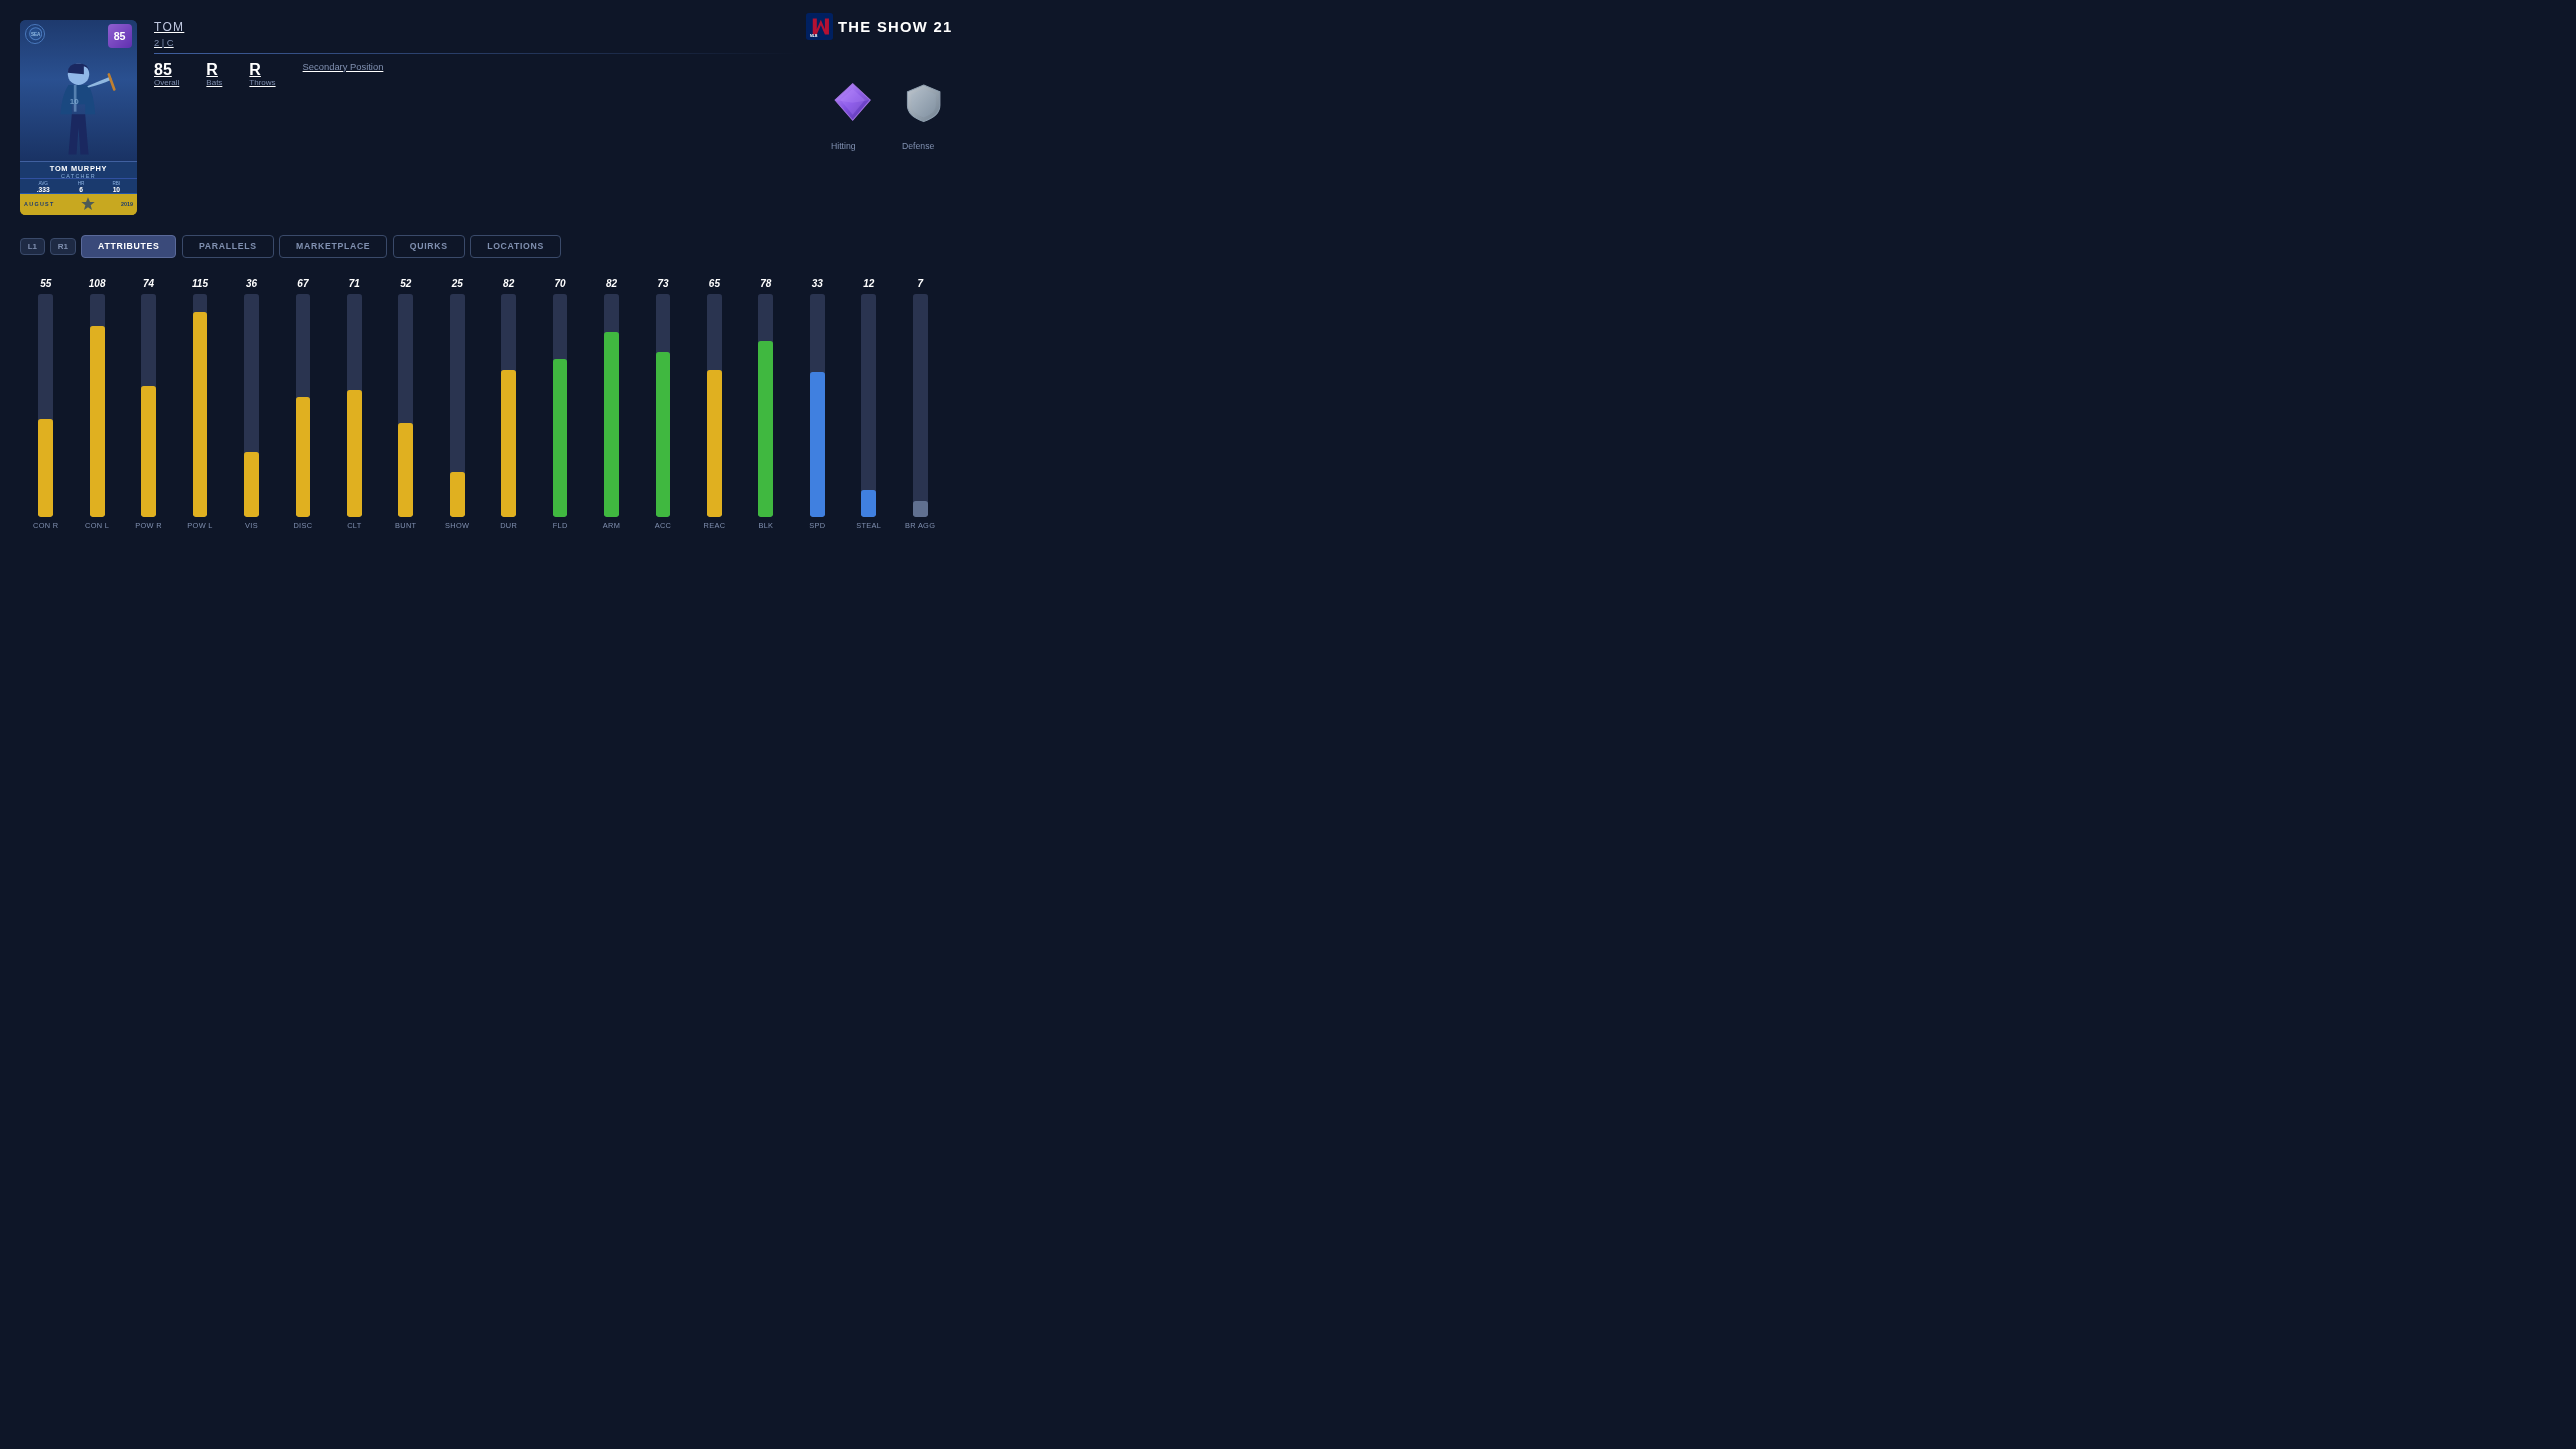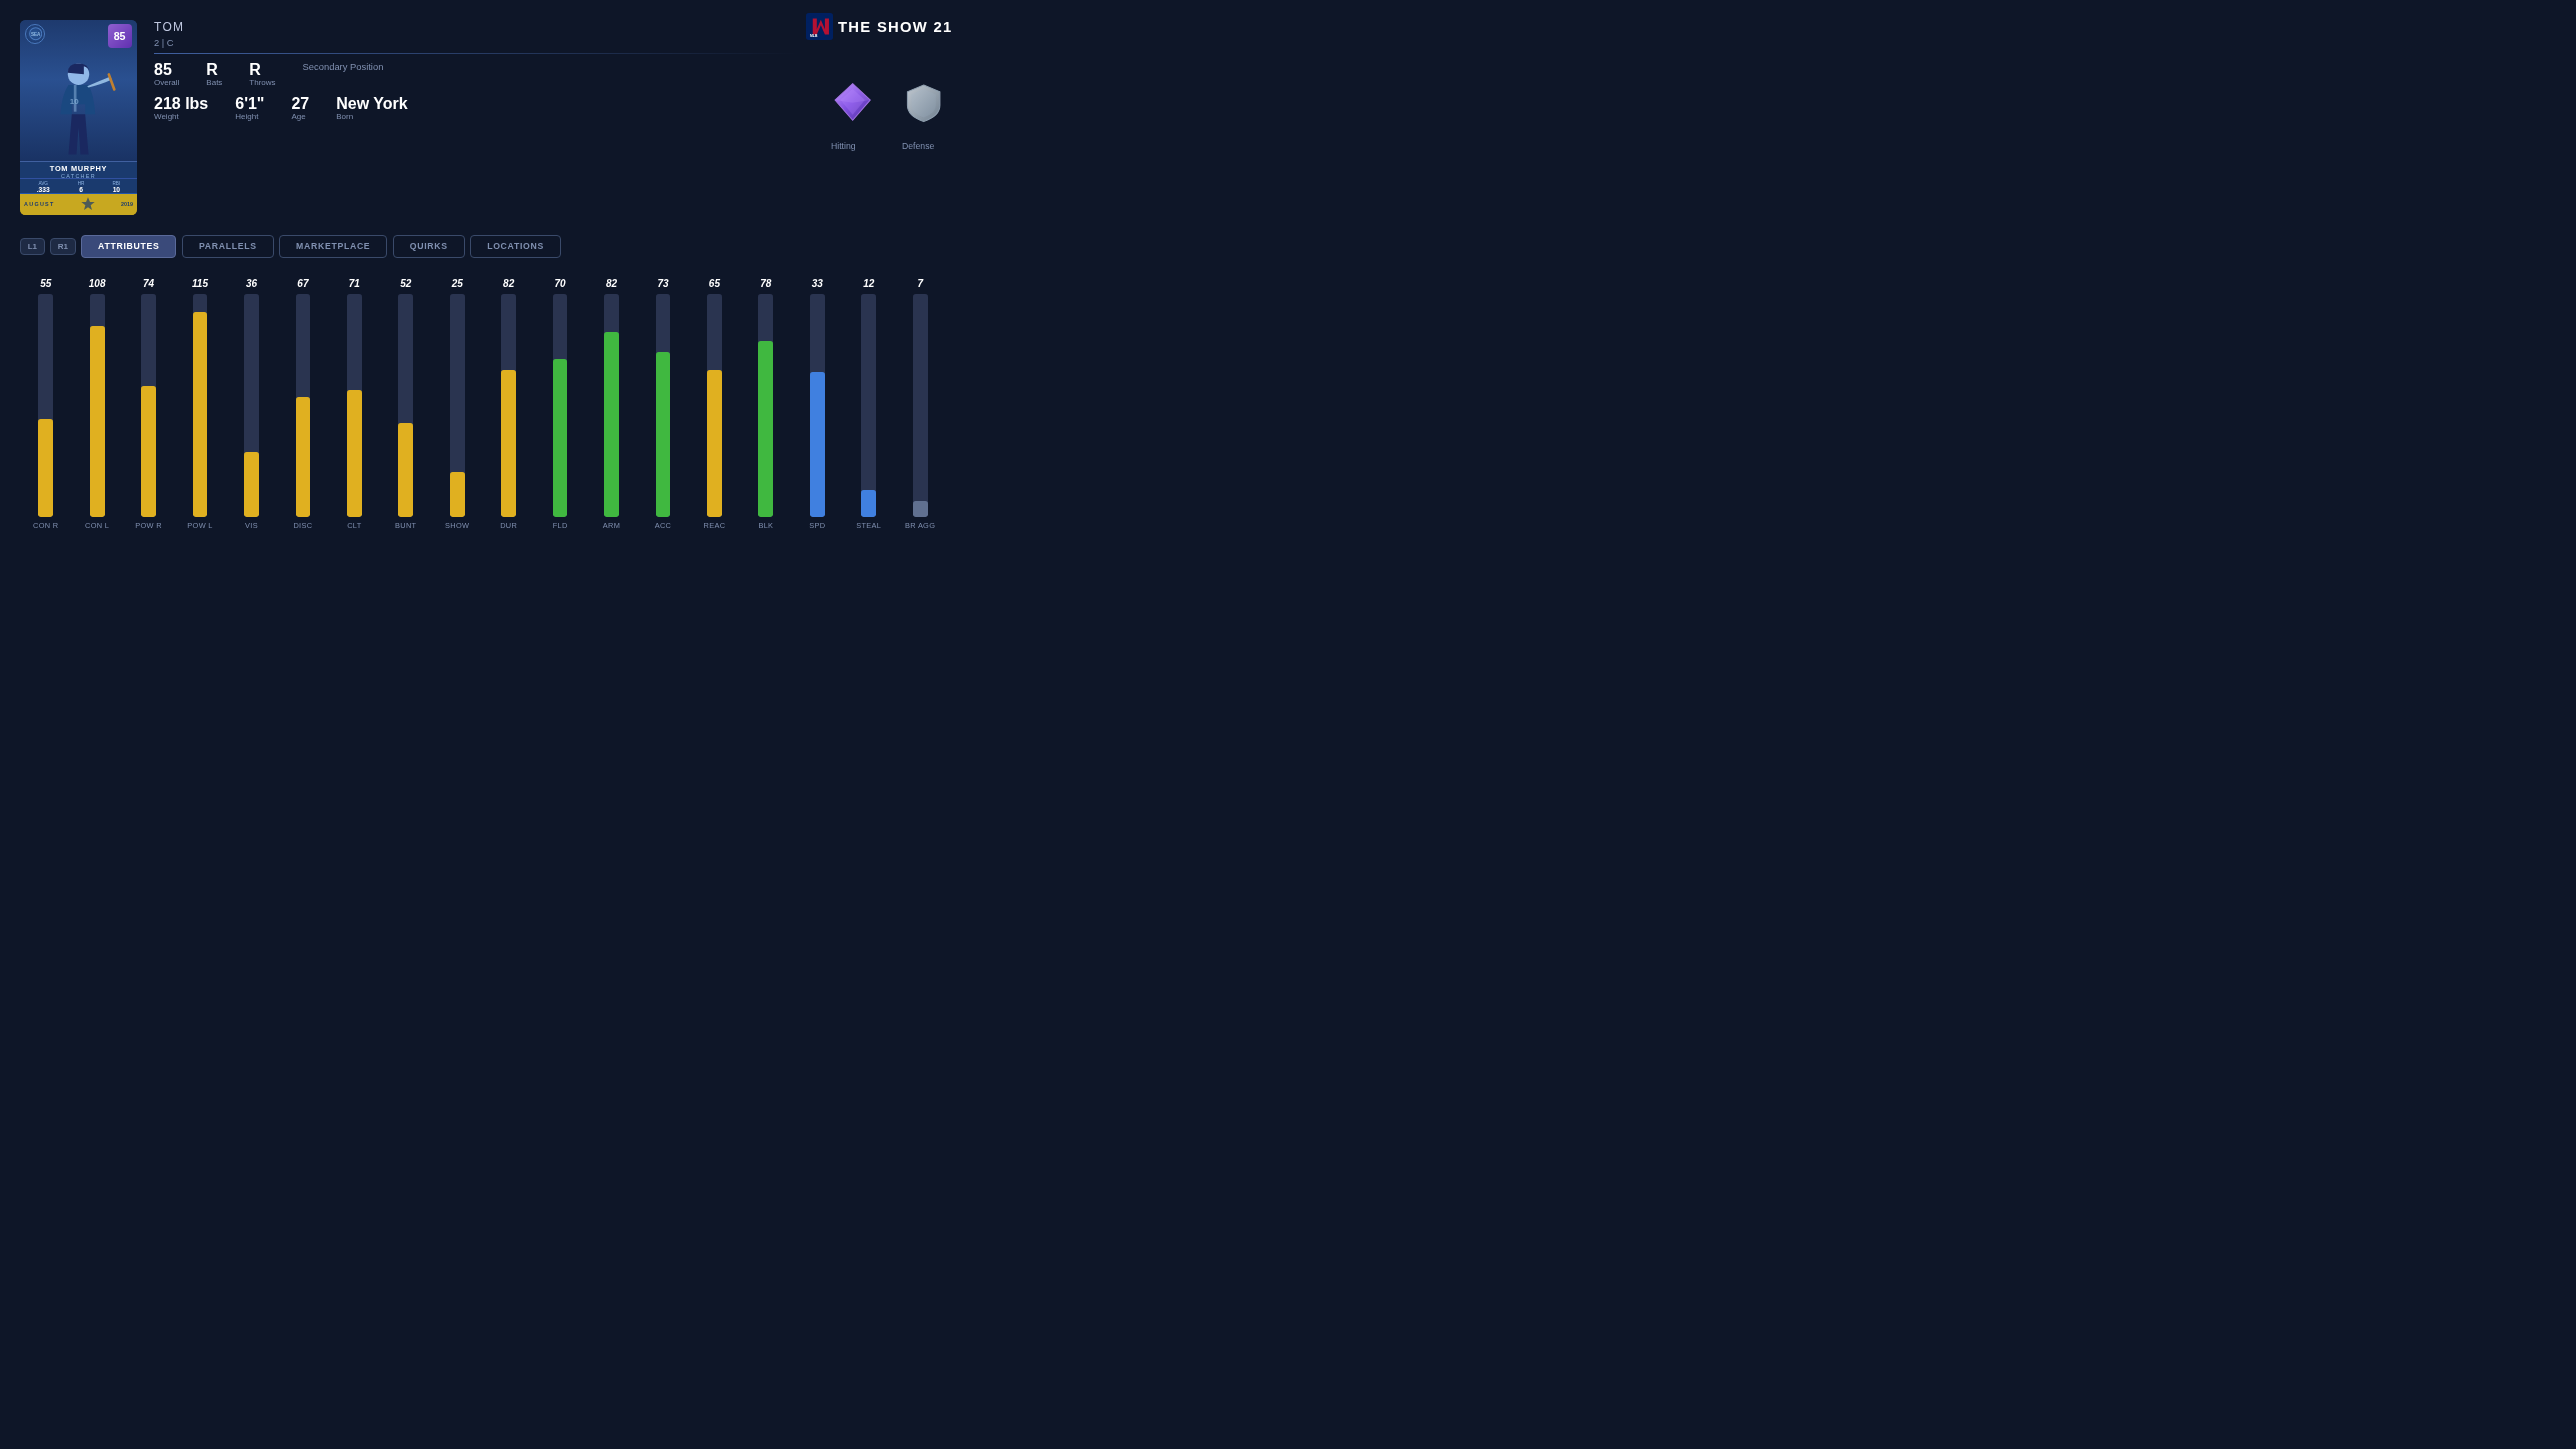--- a/index.html
+++ b/index.html
@@ -42,20 +42,21 @@
       display: flex;
       flex-direction: column;
     }
 
     
     .player-info {
       position: absolute;
       top: 20px;
       left: 154px;
       right: 168px;
+      text-decoration: underline;
     }
     .player-first-name {
       font-size: 12px;
       color: #c0c8e0;
       font-weight: normal;
       letter-spacing: 1.3px;
       text-transform: uppercase;
     }
     .player-last-name {
       font-size: 27px;
@@ -302,38 +303,20 @@
     </div>
     <div class="stat-block">
       <div class="stat-value">R</div>
       <div class="stat-label">Throws</div>
     </div>
     <div class="stat-block">
       <div class="stat-value" style="font-size:9.4px; color:#8090b0; font-weight:normal;">Secondary Position</div>
     </div>
   </div>
 
-  <div class="stats-row" style="margin-top:9.4px;">
-    <div class="stat-block">
-      <div class="stat-value">218 lbs</div>
-      <div class="stat-label">Weight</div>
-    </div>
-    <div class="stat-block">
-      <div class="stat-value">6'1"</div>
-      <div class="stat-label">Height</div>
-    </div>
-    <div class="stat-block">
-      <div class="stat-value">27</div>
-      <div class="stat-label">Age</div>
-    </div>
-    <div class="stat-block">
-      <div class="stat-value">New York</div>
-      <div class="stat-label">Born</div>
-    </div>
-  </div>
 </div>
 
 <div class="skill-icons">
 
   <div class="skill-icon-item">
     <svg width="44" height="44" viewBox="0 0 65 65">
       <defs>
         <linearGradient id="diamondGrad" x1="0%" y1="0%" x2="100%" y2="100%">
           <stop offset="0%" style="stop-color:#c090ff"></stop>
           <stop offset="50%" style="stop-color:#8050e0"></stop>

